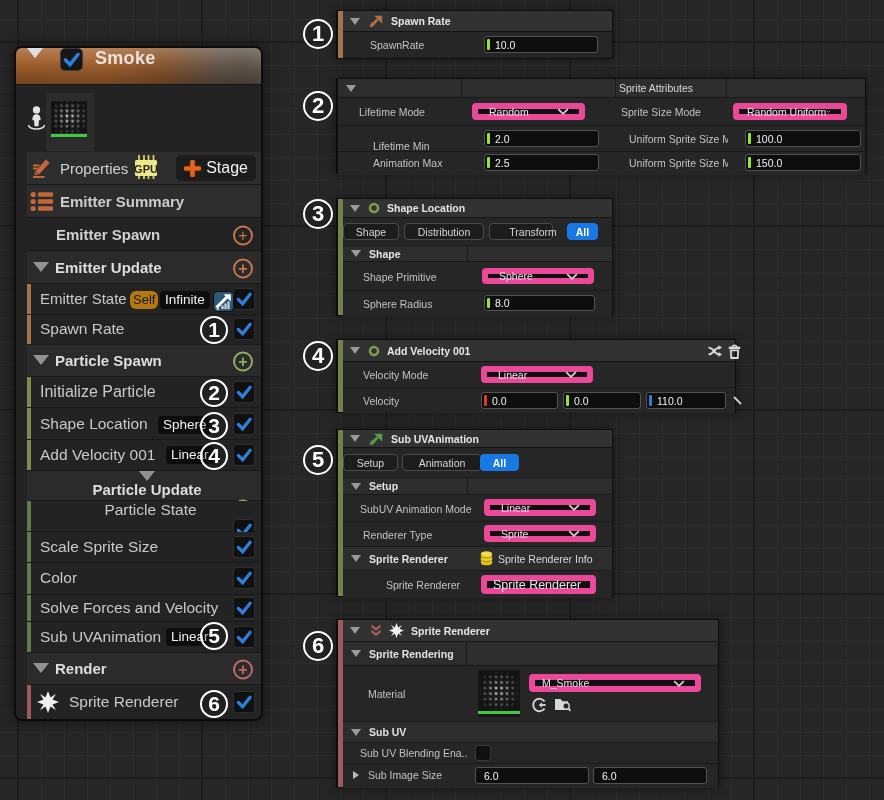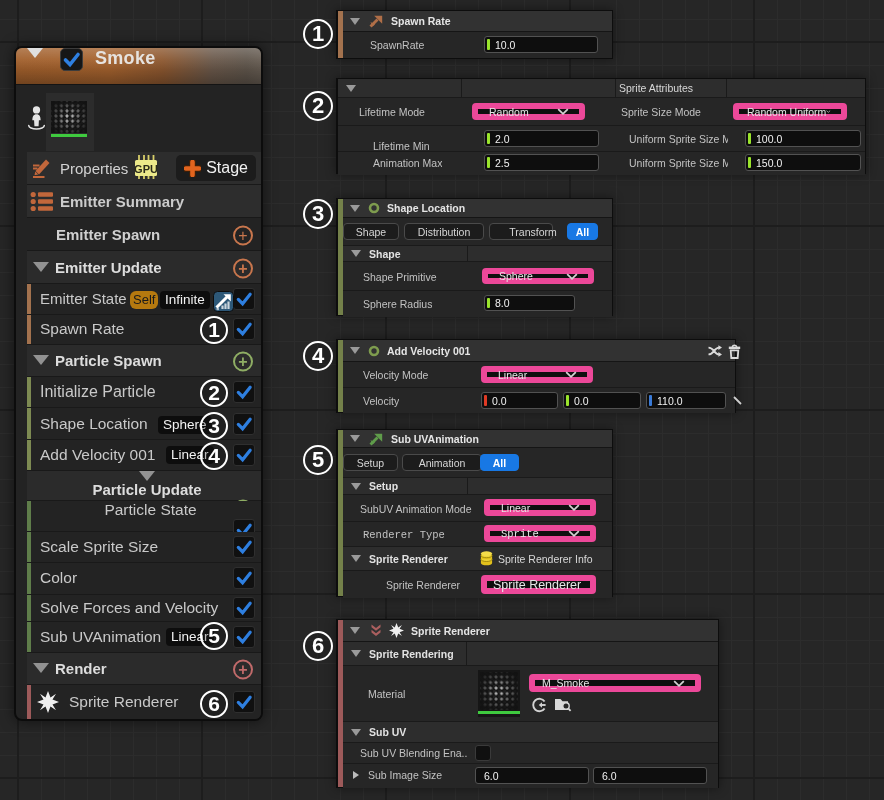--- a/index.html
+++ b/index.html
@@ -387,21 +387,21 @@
     <span class="plbl" style="left:20px; top:9px;">Shape Primitive</span>
     <div class="dd" style="left:139px; top:6px; width:112px; height:16px;">
         <span class="txt">Sphere</span>
         <svg width="12" height="7" viewBox="0 0 12 7">
           <path d="M1.2 1.2 L6 5.8 L10.8 1.2" stroke="#d2d2d2" stroke-width="1.8" fill="none"></path>
         </svg>
       </div>
   </div>
   <div class="prow" style="top:92px; height:26px; border-bottom:none;">
     <span class="plbl" style="left:20px; top:7px;">Sphere Radius</span>
-    <div class="fld" style="left:141px; top:4px; width:91px; height:16px;">
+    <div class="fld" style="left:141px; top:4px; width:111px; height:16px;">
         <div class="tick" style="background:#9ae42c;"></div>
         <span>8.0</span>
       </div>
   </div>
 </div>
 
 <div class="panel" style="left:336px; top:339px; width:400px; height:74px;">
   <div class="pacc" style="background:#74814a;"></div>
   <div class="phdr" style="top:0; height:22px;">
     <div class="tri-d sm" style="margin-left:7px; border-left-width:5px; border-right-width:5px; border-top-width:7px;"></div>
@@ -472,21 +472,21 @@
   <div class="vdiv" style="left:129px; top:48px; height:120px;"></div>
   <div class="prow" style="top:65px; height:27px;">
     <span class="plbl" style="left:17px; top:8px; width:112px;">SubUV Animation Mode</span>
     <div class="dd" style="left:141px; top:4px; width:112px; height:17px;">
         <span class="txt">Linear</span>
         <svg width="12" height="7" viewBox="0 0 12 7">
           <path d="M1.2 1.2 L6 5.8 L10.8 1.2" stroke="#d2d2d2" stroke-width="1.8" fill="none"></path>
         </svg>
       </div>
   </div>
-  <div class="prow" style="top:92px; height:25px;font-family:Liberation Mono, monospace;">
+  <div class="prow" style="top:92px; height:25px;">
     <span class="plbl" style="left:20px; top:7px;">Renderer Type</span>
     <div class="dd" style="left:141px; top:3px; width:112px; height:17px;">
         <span class="txt">Sprite</span>
         <svg width="12" height="7" viewBox="0 0 12 7">
           <path d="M1.2 1.2 L6 5.8 L10.8 1.2" stroke="#d2d2d2" stroke-width="1.8" fill="none"></path>
         </svg>
       </div>
   </div>
   <div class="psub" style="top:117px; height:24px;">
     <div class="tri-d sm" style="margin-left:8px; border-left-width:5px; border-right-width:5px; border-top-width:7px;"></div>

